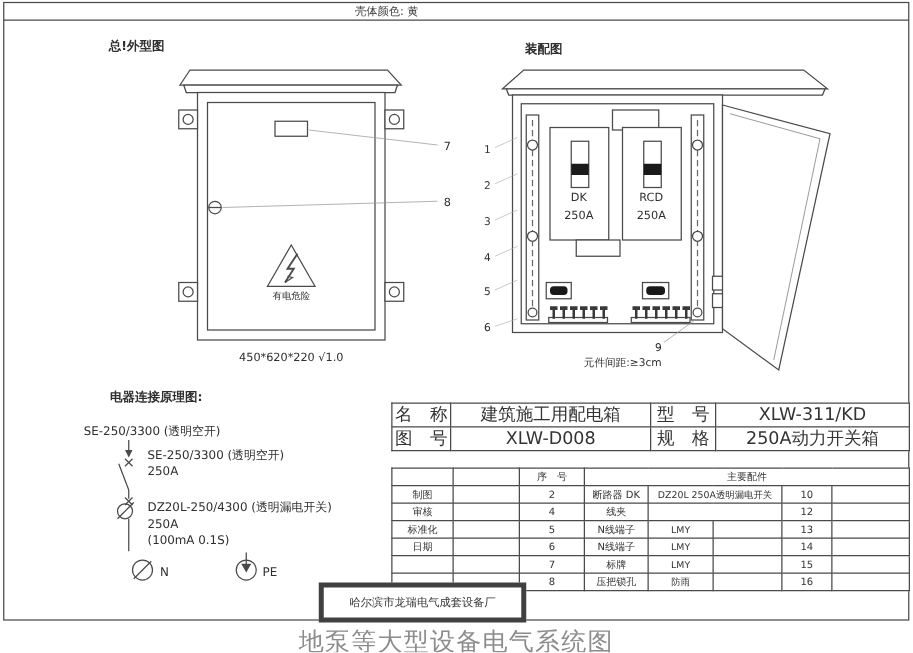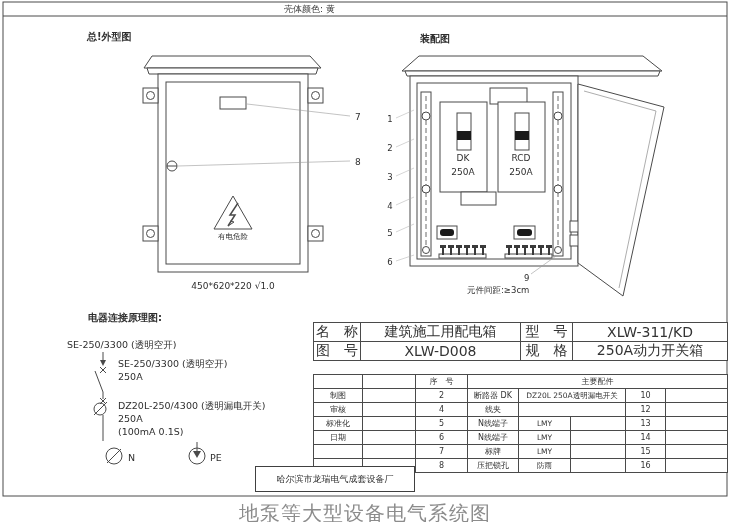--- a/index.html
+++ b/index.html
@@ -18,21 +18,21 @@
   td{
     border:1px solid #4a4a4a;font-size:8.5px;text-align:center;
     padding:0 1px;overflow:hidden;white-space:nowrap;color:#333;
   }
   #titleTable td{font-size:14px;}
   #titleTable .bold{font-weight:400;}
   #partsTable td{font-size:8px;height:13px;line-height:13px;}
   #partsTable td.spec{font-size:7.5px;}
   .factory-box{
     position:absolute;left:255px;top:466px;width:158px;height:24px;
-    border:1px solid #404040;background:#fff;display:flex;
+    border:4px solid #404040;background:#fff;display:flex;
     align-items:center;justify-content:center;font-size:9px;color:#333;
     white-space:nowrap;
   }
 </style>
 </head>
 <body>
 
 <div id="sheet">
 
   <div class="abs hdr-text" style="left:284px;top:3px;">壳体颜色: 黄</div>

